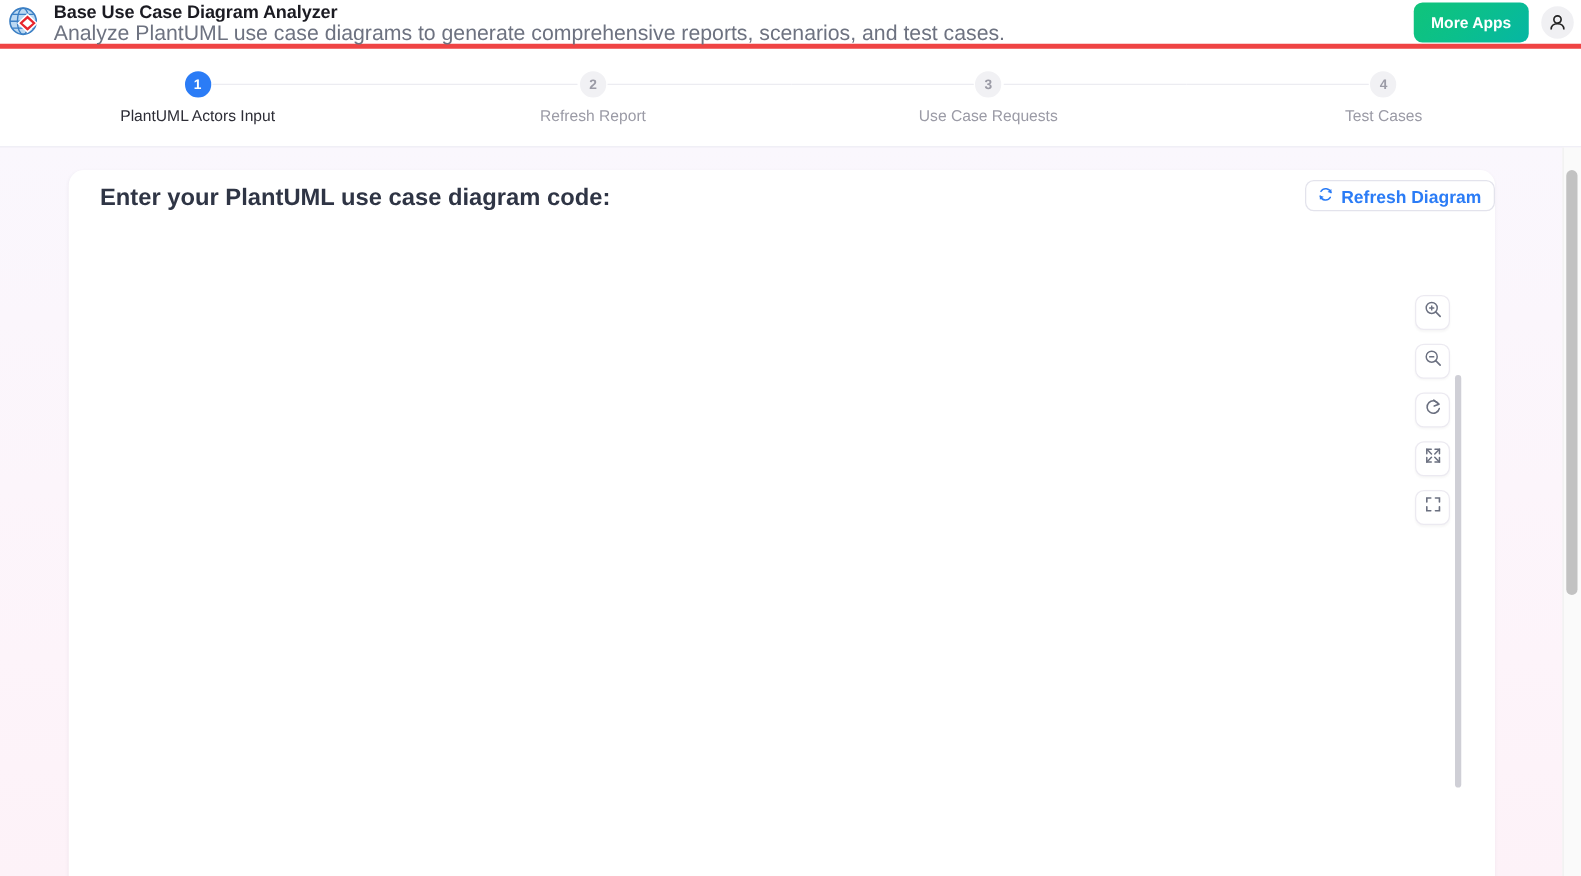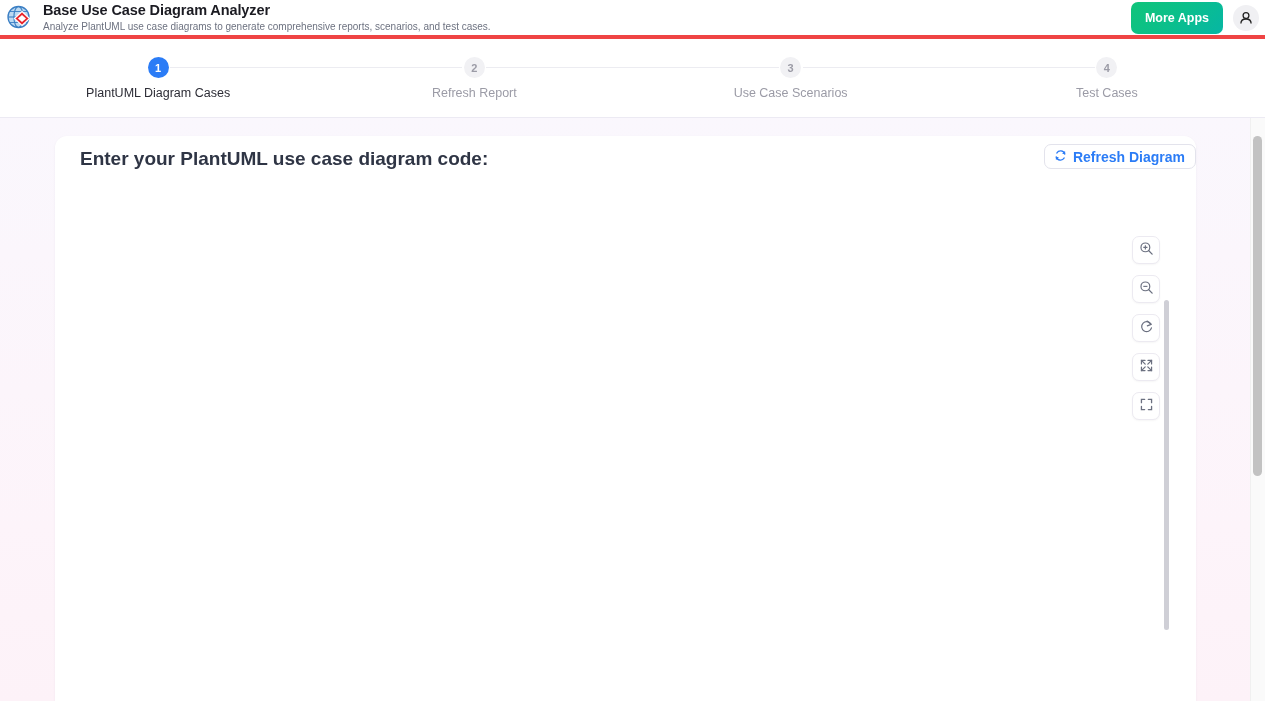--- a/index.html
+++ b/index.html
@@ -19,21 +19,21 @@
     display: flex; align-items: center;
     z-index: 20;
   }
   .logo-wrap { width: 30px; height: 30px; margin-left: 5px; margin-right: 8px; flex: 0 0 auto; position: relative; }
   .app-titles { flex: 1 1 auto; min-width: 0; }
   .app-title {
     font-size: 14.5px; font-weight: bold; color: #1b1b22; line-height: 16px;
     letter-spacing: -0.1px;
   }
   .app-sub {
-    font-size: 10px; color: #6d7280; line-height: 15px; margin-top: 1px;
+    font-size: 17px; color: #6d7280; line-height: 15px; margin-top: 1px;
   }
   .more-apps {
     height: 28px; padding: 16px 14px; margin-right: 10px;
     border: none; border-radius: 7px;
     background: linear-gradient(135deg, #10c47a 0%, #0bbf8c 50%, #06b6a4 100%);
     color: #fff; font-size: 12.5px; font-weight: bold;
     font-family: "Liberation Sans", sans-serif;
     display: flex; align-items: center; justify-content: center;
     cursor: pointer; white-space: nowrap;
   }
@@ -203,33 +203,33 @@
       <path d="M2.9 13.6 C2.9 10.3 5.2 9.0 8 9.0 C10.8 9.0 13.1 10.3 13.1 13.6" fill="none" stroke="#232323" stroke-width="1.3"></path>
     </svg>
   </div>
 </div>
 
 <div class="stepper">
   <div class="step active">
 
     <div class="bar-r"></div>
     <div class="step-circle">1</div>
-    <div class="step-label">PlantUML Diagram Cases</div>
+    <div class="step-label">PlantUML Actors Input</div>
   </div>
   <div class="step">
     <div class="bar-l"></div>
     <div class="bar-r"></div>
     <div class="step-circle">2</div>
     <div class="step-label">Refresh Report</div>
   </div>
   <div class="step">
     <div class="bar-l"></div>
     <div class="bar-r"></div>
     <div class="step-circle">3</div>
-    <div class="step-label">Use Case Scenarios</div>
+    <div class="step-label">Use Case Requests</div>
   </div>
   <div class="step">
     <div class="bar-l"></div>
 
     <div class="step-circle">4</div>
     <div class="step-label">Test Cases</div>
   </div>
 </div>
 
 <div class="page-bg"></div>

